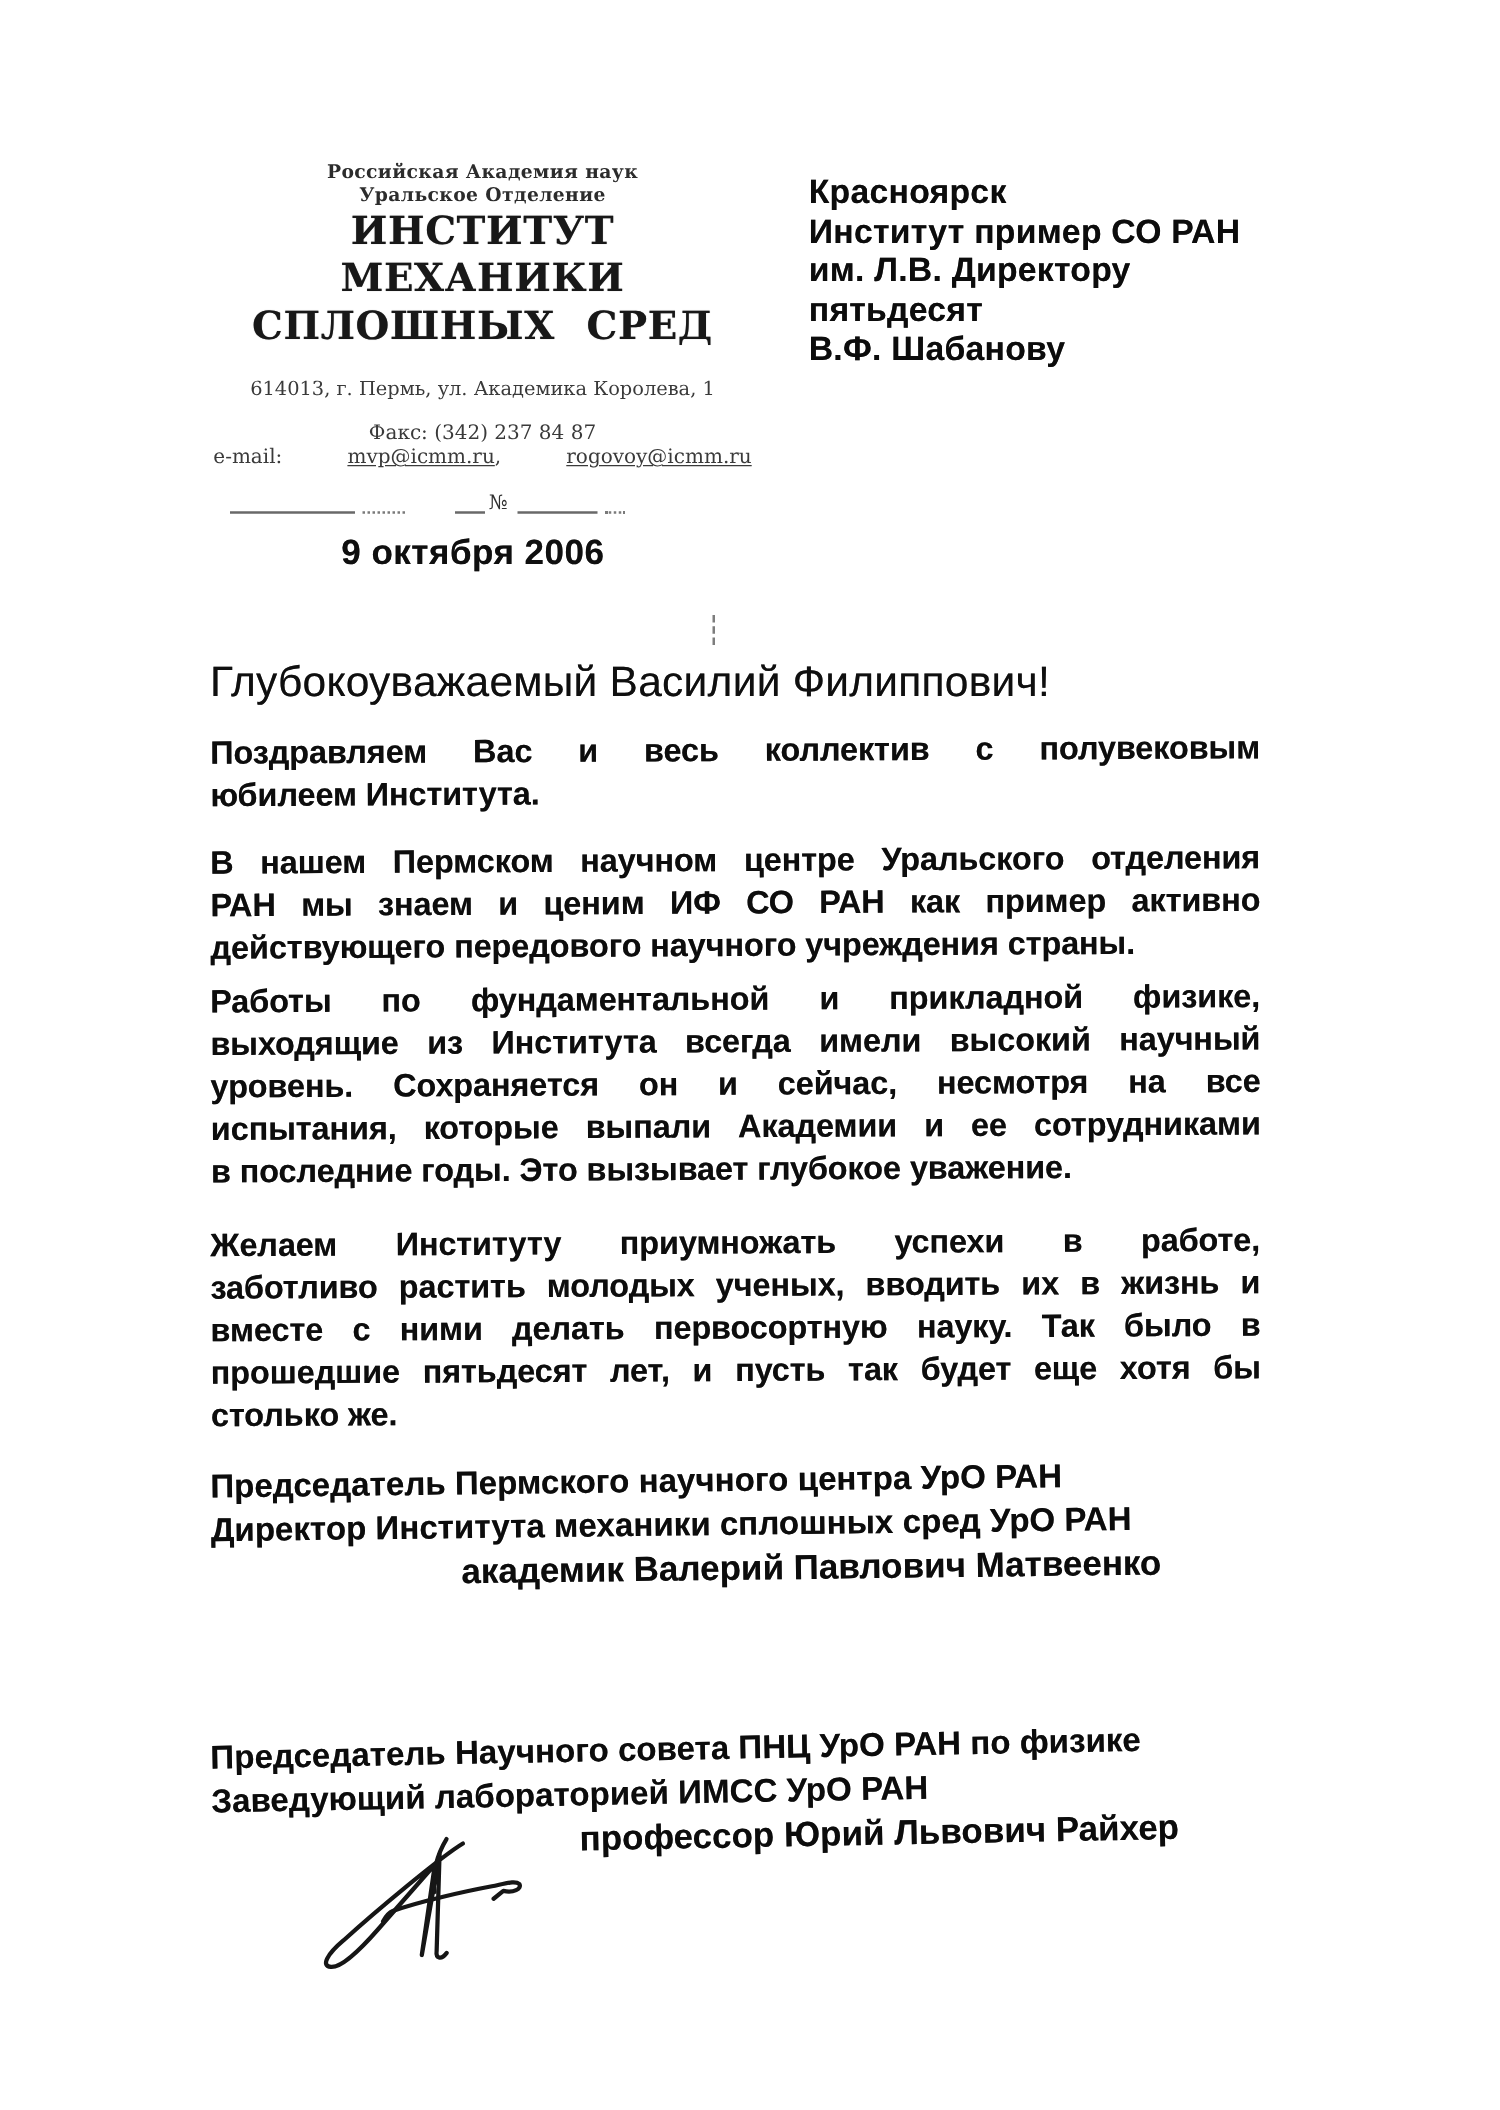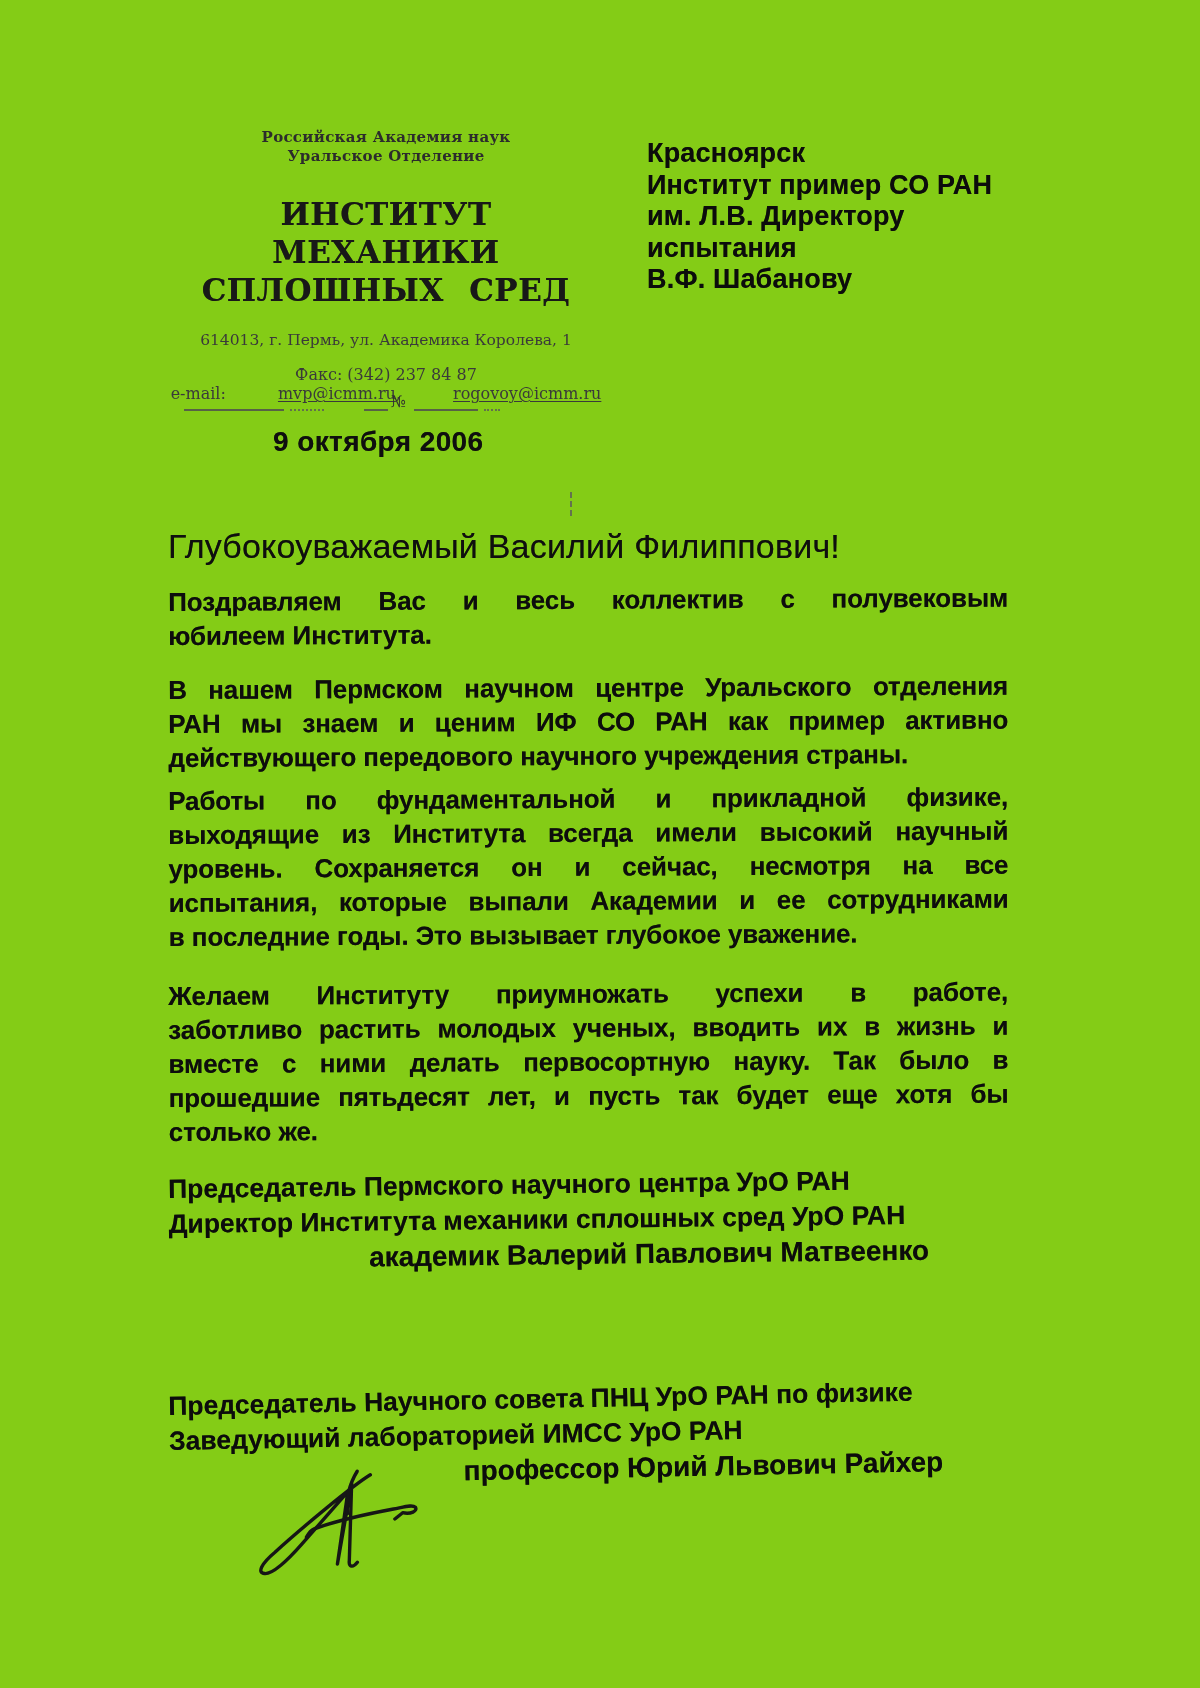--- a/index.html
+++ b/index.html
@@ -1,32 +1,32 @@
 <!DOCTYPE html>
 <html><head>
 <meta charset="utf-8">
 <style>
   html,body{margin:0;padding:0;background:#9a9a9a;}
   .page{
     position:relative;
     width:1200px;height:1688px;
-    background:#84cc16;
+    background:#ffffff;
     overflow:hidden;
     font-family:"Liberation Sans", sans-serif;
     color:#0f0f0f;
   }
   
   .letterhead{
     position:absolute;left:168px;top:128px;width:436px;
     text-align:center;
     font-family:"DejaVu Serif", serif;
   }
   .lh-org{font-size:15px;font-weight:bold;line-height:19px;color:#2c2c2c;letter-spacing:.3px;}
   .lh-institute{
-    margin-top:29px;font-size:31px;font-weight:bold;line-height:38px;
+    font-size:31px;font-weight:bold;line-height:38px;
     color:#181818;letter-spacing:.5px;word-spacing:14px;
     text-shadow:0 0 .6px rgba(0,0,0,.55);
   }
   .lh-address{margin-top:22px;font-size:15.5px;color:#3a3a3a;}
   .lh-contacts{margin-top:16px;font-size:16px;line-height:19px;color:#3a3a3a;}
   .lh-email a, .lh-email .mail{color:#3a3a3a;text-decoration:underline;text-underline-offset:2px;margin-left:47px;}
   
   .ref-seg{position:absolute;height:0;border-bottom:2px solid #4f4f4f;opacity:.85;}
   .ref-dots{position:absolute;height:0;border-bottom:2px dotted #5a5a5a;opacity:.8;}
   .ref-no{position:absolute;font-family:"DejaVu Serif", serif;font-size:16px;color:#2f2f2f;}
@@ -101,21 +101,21 @@
     <span class="ref-seg" style="left:364px;top:409px;width:24px;"></span>
     <span class="ref-no" style="left:391px;top:392px;">№</span>
     <span class="ref-seg" style="left:414px;top:409px;width:64px;"></span>
     <span class="ref-dots" style="left:484px;top:409px;width:16px;"></span>
   </div>
 
   <div class="recipient">
     <div>Красноярск</div>
     <div>Институт пример СО РАН</div>
     <div>им. Л.В. Директору</div>
-    <div>испытания</div>
+    <div>пятьдесят</div>
     <div>В.Ф. Шабанову</div>
   </div>
 
   <div class="date">9 октября 2006</div>
 
   <div class="stray"></div>
 
   <div class="salutation">Глубокоуважаемый Василий Филиппович!</div>
 
   <div class="paragraph p1">

